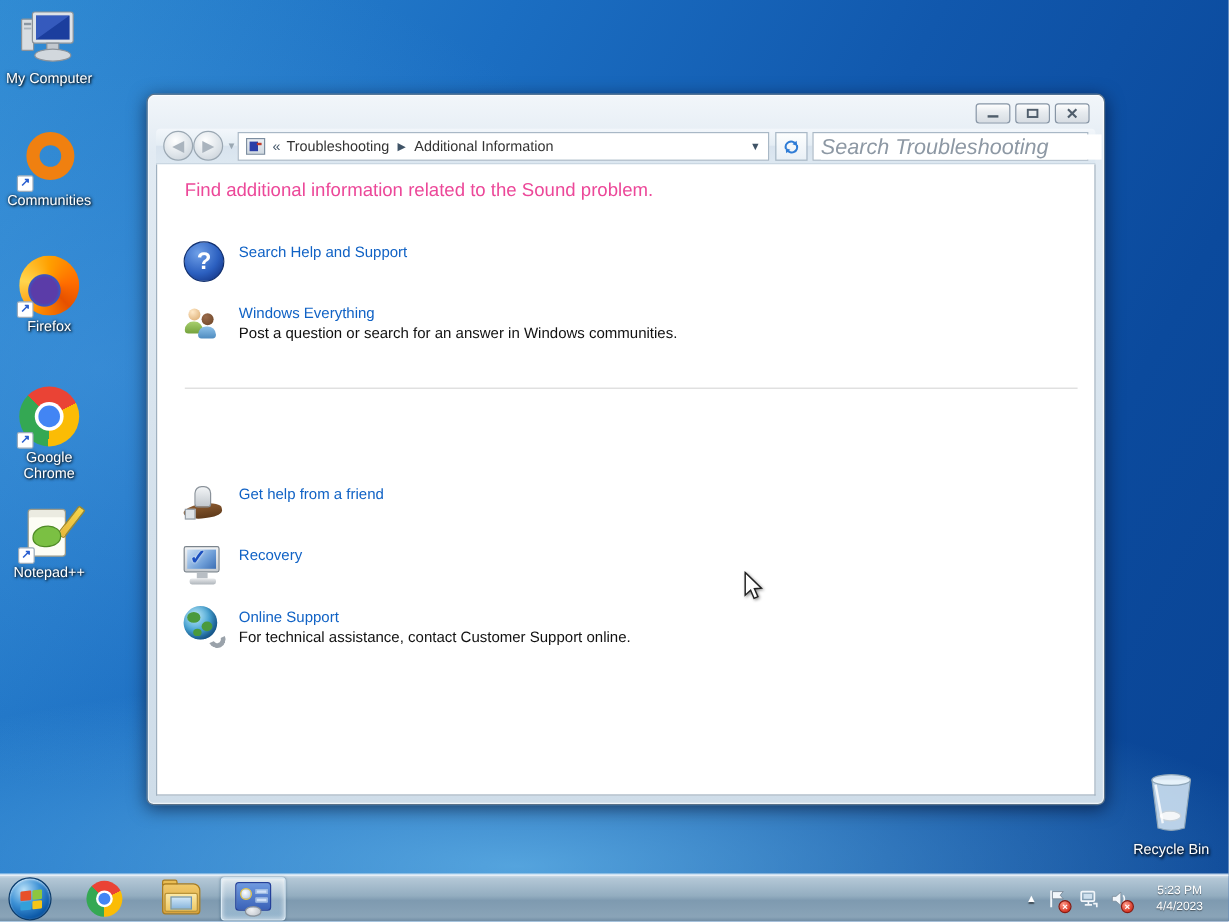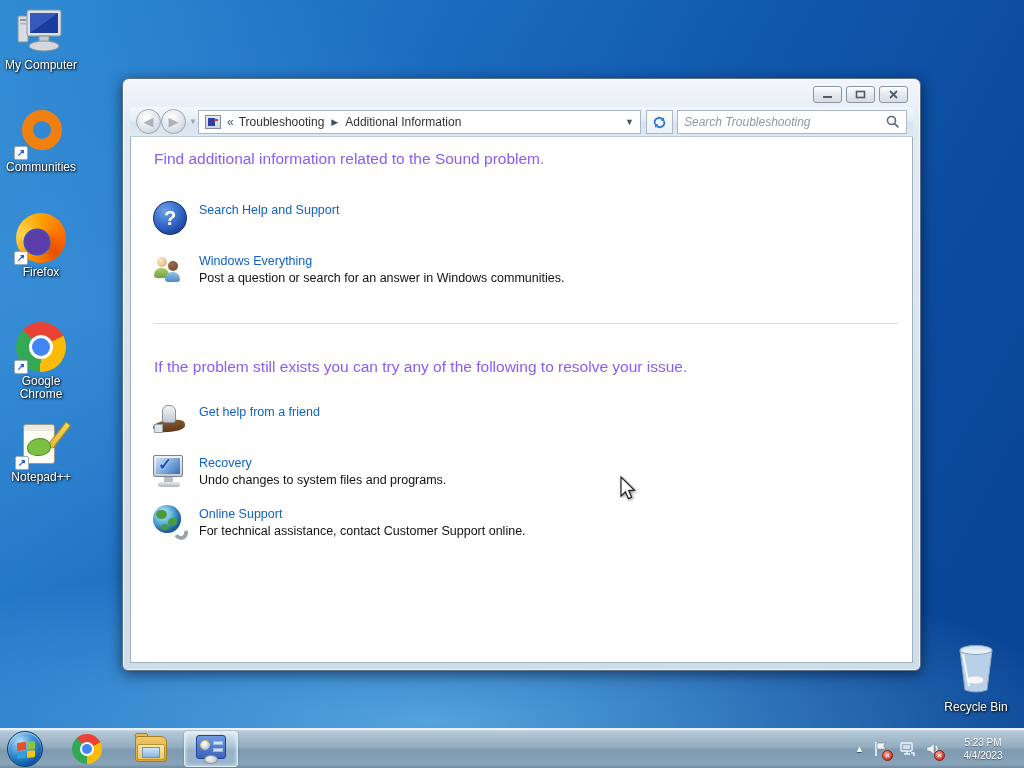--- a/index.html
+++ b/index.html
@@ -68,26 +68,26 @@
   .crumb .mini { width:16px; height:14px; margin:0 4px 0 2px; position:relative; background:linear-gradient(#e9eef3,#cfd8e0); border:1px solid #7d8ea0; }
   .crumb .mini i { position:absolute; left:2px; top:2px; width:7px; height:8px; background:#2b3fa8; }
   .crumb .mini b { position:absolute; right:2px; top:3px; width:4px; height:2px; background:#c03a2a; }
   .crumb .laquo { color:#44576a; margin:0 5px 0 2px; font-size:12px; }
   .crumb .sep { color:#3f5366; font-size:9px; margin:0 7px; }
   .crumb .ddown { margin-left:auto; color:#3f5366; font-size:9px; padding-right:2px; }
   .refreshbtn { position:absolute; right:240px; top:3px; width:27px; height:24px; background:linear-gradient(#fdfefe,#e9f0f6); border:1px solid #a9b8c6;
     display:flex; align-items:center; justify-content:center; }
   .searchbox { position:absolute; right:6px; top:3px; width:230px; height:24px; background:#fff; border:1px solid #a9b8c6;
     display:flex; align-items:center; padding:0 6px; }
-  .searchbox input { flex:1; border:none; outline:none; font-family:"Liberation Sans",sans-serif; font-size:12px; font-style:italic; color:#444; }
+  .searchbox input { flex:1; border:none; outline:none; font-family:"Liberation Sans",sans-serif; font-size:18px; font-style:italic; color:#444; }
   .searchbox input::placeholder { color:#8d98a4; font-style:italic; }
 
   .content { position:absolute; top:58px; left:7px; right:7px; bottom:7px; background:#fff; border:1px solid #9fb0bf; border-top:none; }
 
-  .h-main { position:absolute; left:23px; font-size:15.5px; color:#8b5cf6; }
+  .h-main { position:absolute; left:23px; font-size:15.5px; color:#ec4899; }
   .citem { position:absolute; left:21px; display:flex; gap:11px; }
   .citem .cicon { width:36px; height:36px; flex:0 0 36px; position:relative; }
   .ctitle { font-size:12.5px; color:#1062c5; margin-top:3px; cursor:pointer; }
   .cdesc { font-size:12.5px; color:#111; margin-top:3px; }
   .divider { position:absolute; left:23px; right:14px; height:1px; background:#d9d9d9; }
 
   
   .help-circle { width:34px; height:34px; border-radius:50%; margin:1px;
     background:radial-gradient(circle at 35% 28%, #6fa0e8, #2c60c0 55%, #173a8c 85%); border:1px solid #12306e;
     color:#fff; font-size:20px; font-weight:bold; text-align:center; line-height:32px; }
@@ -307,21 +307,20 @@
             </div>
         </div>
         <div>
           <div class="ctitle">Windows Everything</div>
           <div class="cdesc">Post a question or search for an answer in Windows communities.</div>
         </div>
       </div>
 
       <div class="divider" style="top:186px;"></div>
 
-      <div class="h-main" style="top:221px;">If the problem still exists you can try any of the following to resolve your issue.</div>
 
       <div class="citem" style="top:265px;">
         <div class="cicon">
           <div class="ra-swoosh"></div>
             <div class="ra-hand"></div>
             <div class="ra-cuff"></div>
         </div>
         <div>
           <div class="ctitle">Get help from a friend</div>
         </div>
@@ -331,21 +330,20 @@
         <div class="cicon">
           <div class="mon">
               <div class="scr"></div>
             </div>
           <div class="mon-stand"></div>
             <div class="mon-base"></div>
           <div class="mon-check">✓</div>
         </div>
         <div>
           <div class="ctitle">Recovery</div>
-          <div class="cdesc">Undo changes to system files and programs.</div>
         </div>
       </div>
 
       <div class="citem" style="top:367px;">
         <div class="cicon">
           <div class="globe">
             <i style="left:3px; top:5px; width:11px; height:9px;"></i>
             <i style="left:15px; top:13px; width:9px; height:8px;"></i>
             <i style="left:8px; top:19px; width:7px; height:6px;"></i>
           </div>

